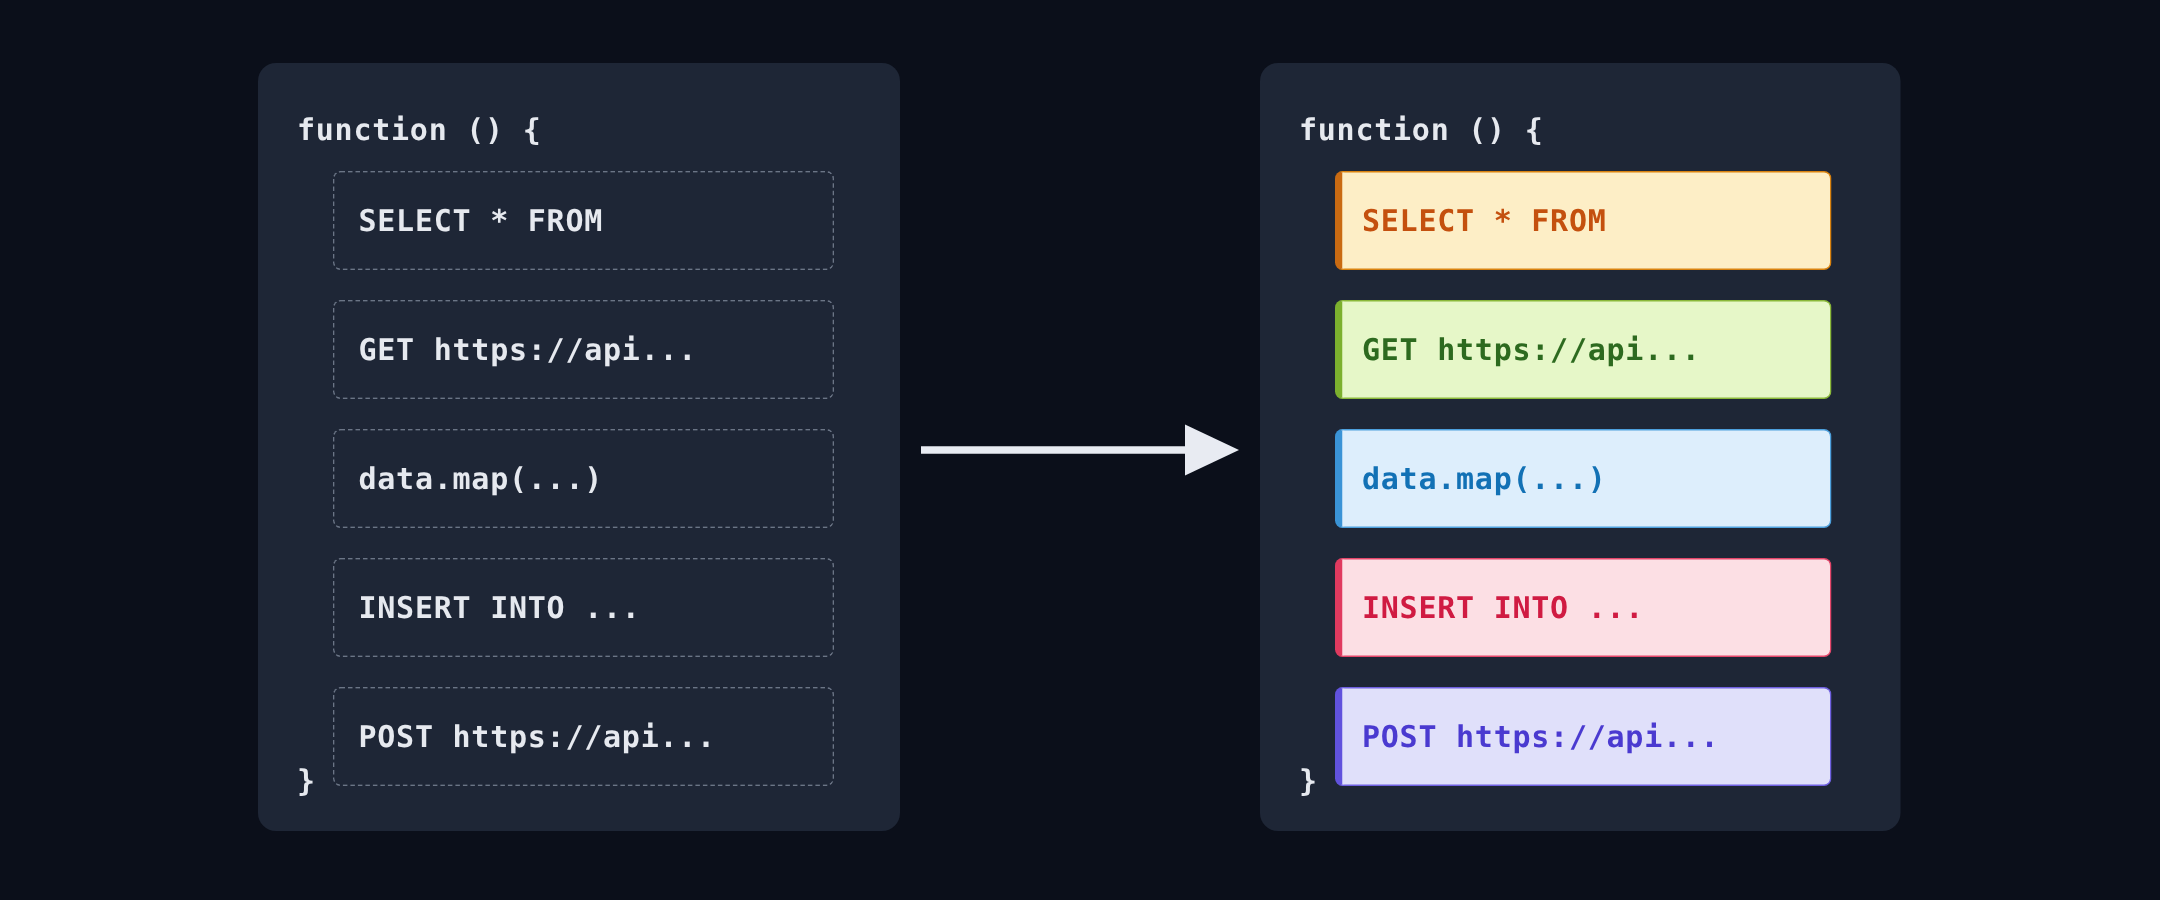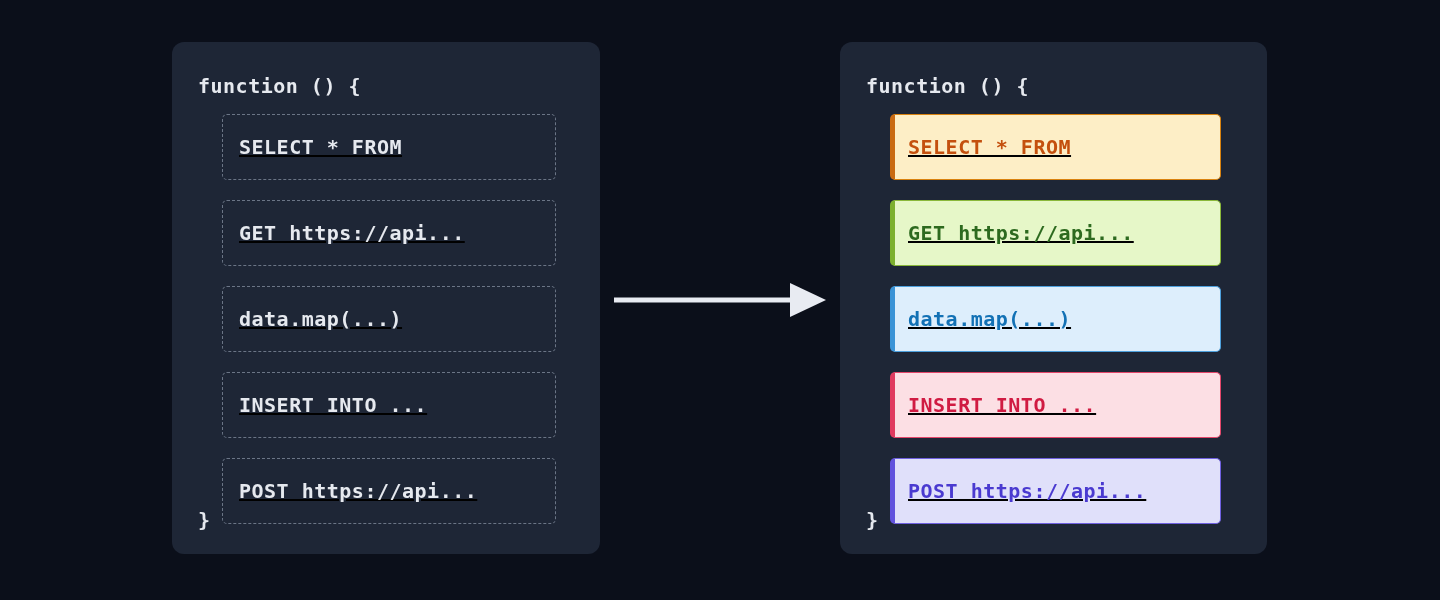--- a/index.html
+++ b/index.html
@@ -58,21 +58,20 @@
   }
 
   .panel-head { top: 32px; }
   .panel-foot { top: 466px; }
 
   .rows {
     position: absolute;
     left: 0;
     top: 72px;
     width: 100%;
-    text-decoration: underline;
   }
 
   
   .row-plain {
     position: relative;
     margin: 0 0 20px 50px;
     width: 334px;
     height: 66px;
     border: 1px dashed #6b7586;
     border-radius: 5px;

